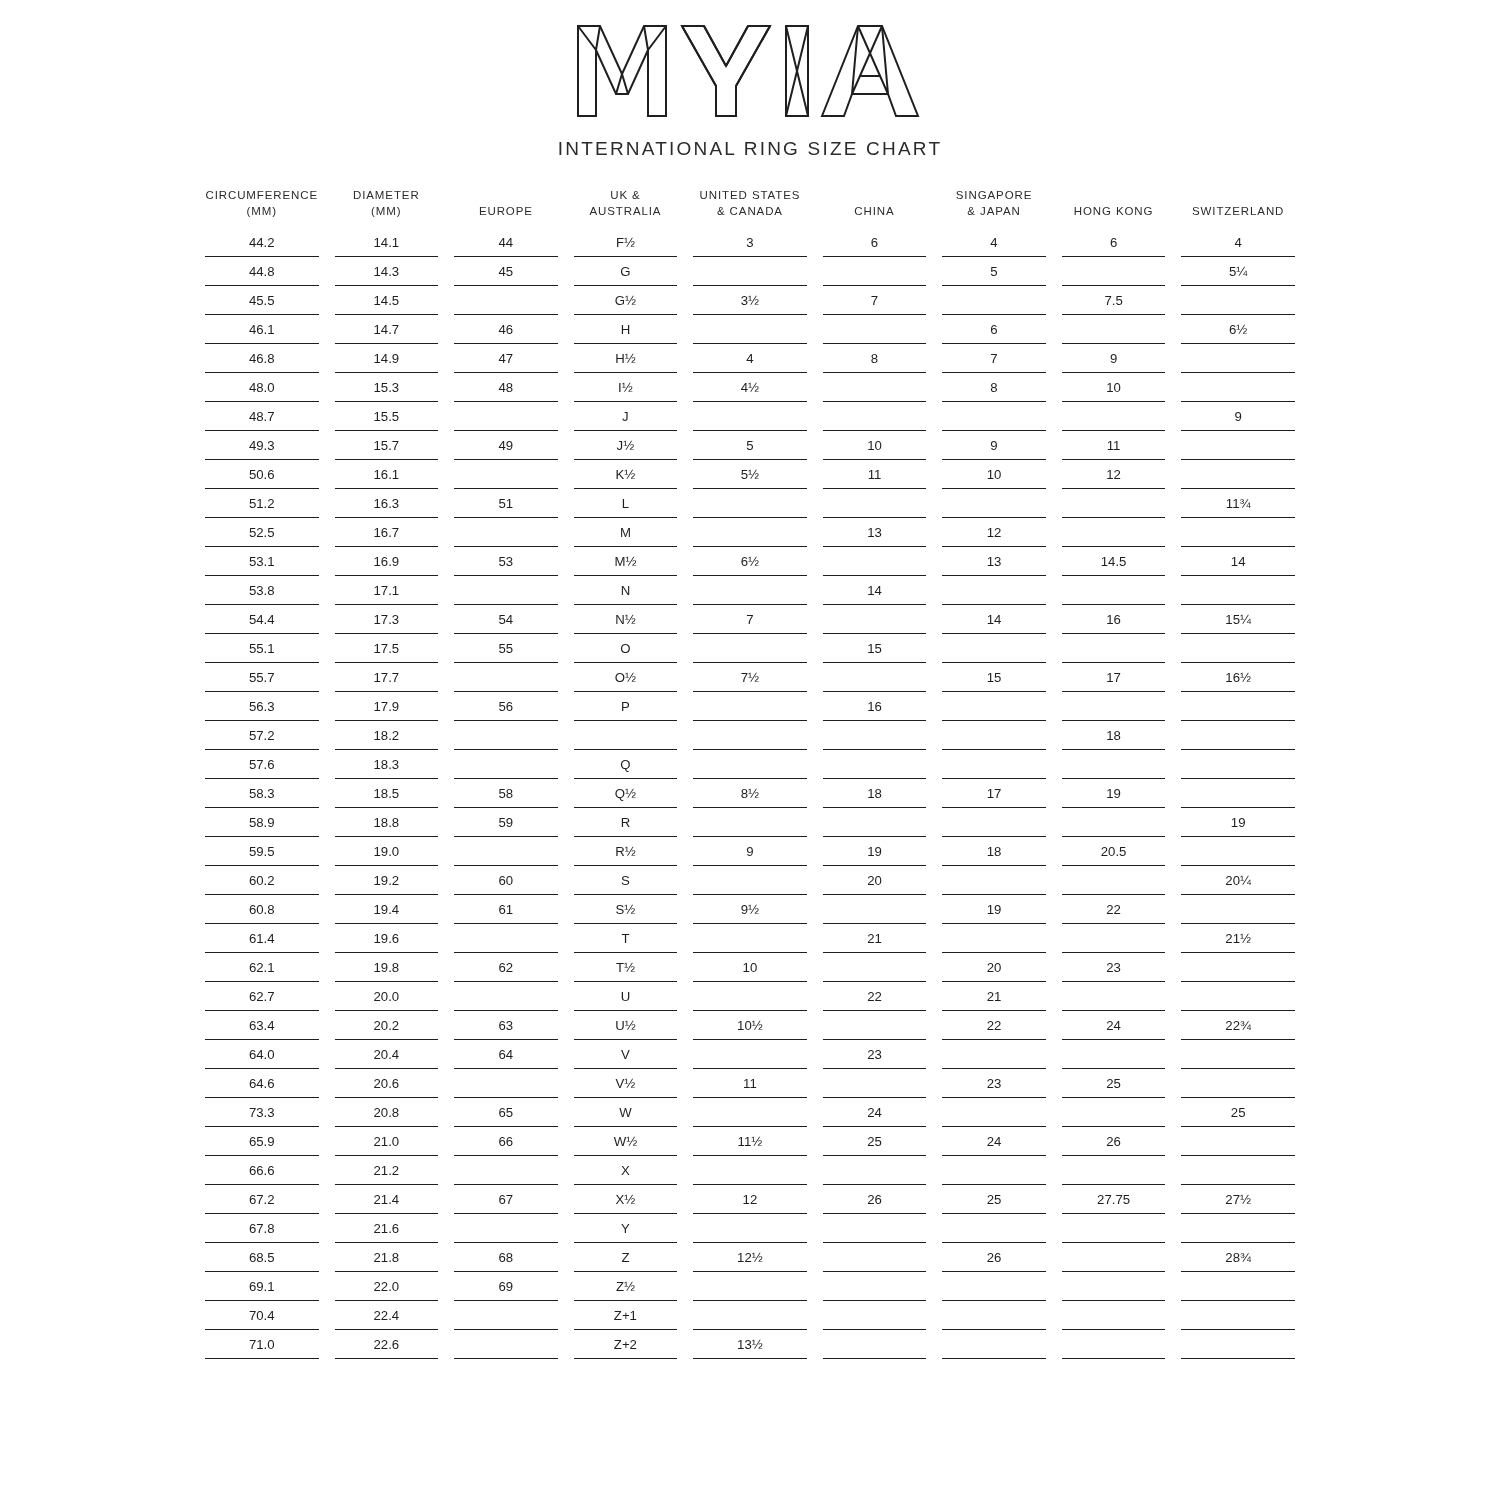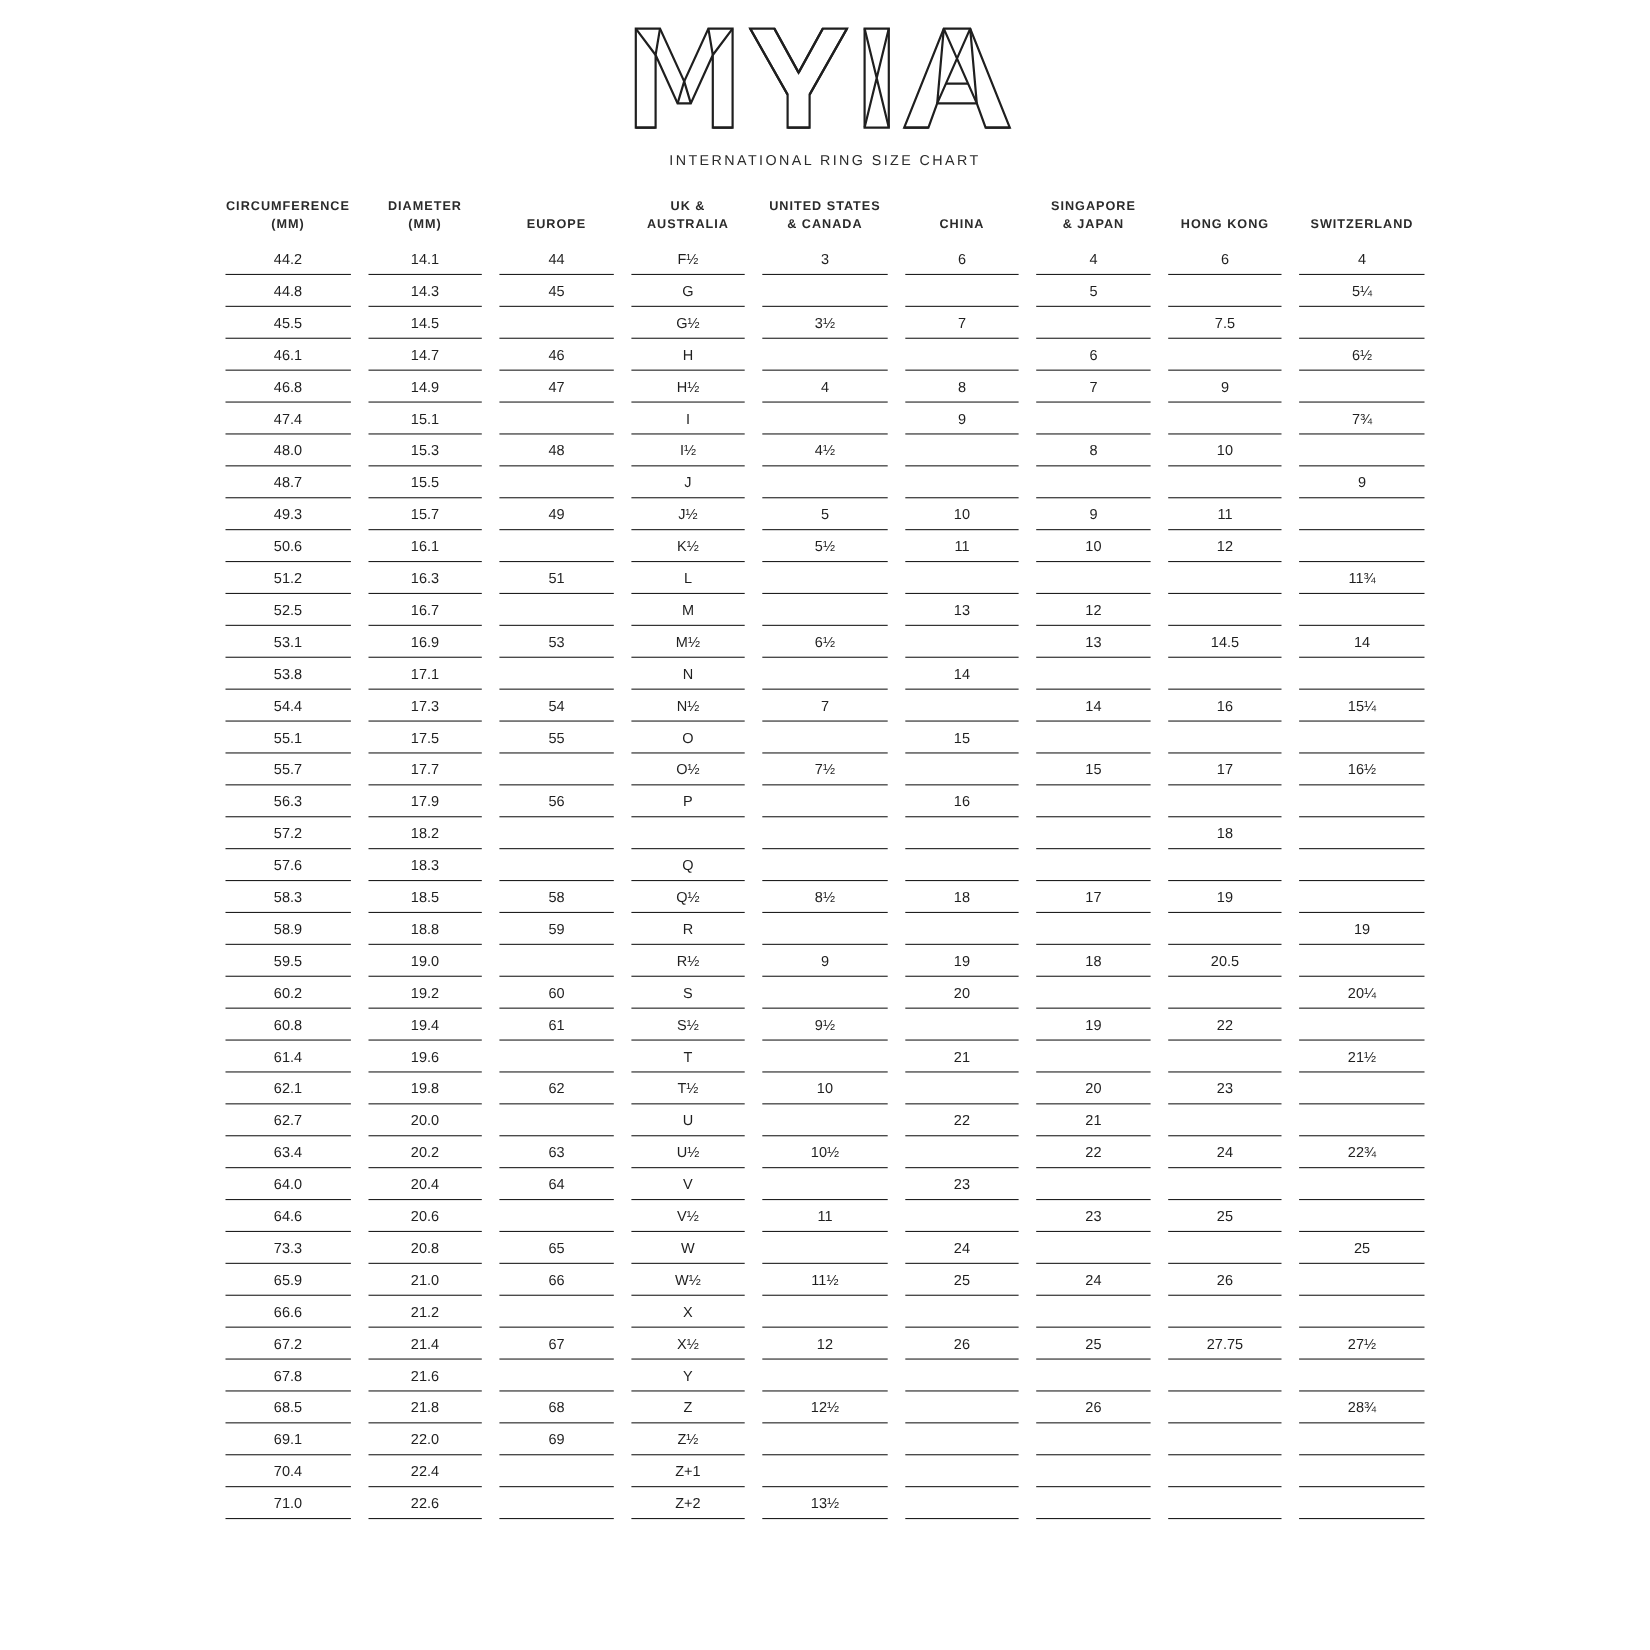--- a/index.html
+++ b/index.html
@@ -25,39 +25,39 @@
     width: 100%;
     display: flex;
     justify-content: center;
     padding-top: 16px;
   }
   .logo-wrap svg {
     display: block;
   }
   .subtitle {
     text-align: center;
-    font-size: 13px;
+    font-size: 19px;
     letter-spacing: 2.2px;
     color: #2b2b2b;
     margin-top: 12px;
     font-weight: 400;
   }
   
   .table-wrap {
     margin: 28px auto 0 auto;
     width: 1090px;
   }
   table.size-chart {
     border-collapse: collapse;
     width: 100%;
     table-layout: fixed;
   }
   table.size-chart th {
     font-size: 11.5px;
-    font-weight: 700;
+    font-weight: 400;
     letter-spacing: 0.9px;
     color: #2b2b2b;
     text-align: center;
     vertical-align: bottom;
     padding: 0 0 9px 0;
     line-height: 1.35;
   }
   table.size-chart td {
     font-size: 13.2px;
     font-weight: 400;
@@ -266,39 +266,20 @@
             <td class="gap"></td>
             <td>8</td>
             <td class="gap"></td>
             <td>7</td>
             <td class="gap"></td>
             <td>9</td>
             <td class="gap"></td>
             <td></td>
           </tr>
           <tr>
-            <td>47.4</td>
-            <td class="gap"></td>
-            <td>15.1</td>
-            <td class="gap"></td>
-            <td></td>
-            <td class="gap"></td>
-            <td>I</td>
-            <td class="gap"></td>
-            <td></td>
-            <td class="gap"></td>
-            <td>9</td>
-            <td class="gap"></td>
-            <td></td>
-            <td class="gap"></td>
-            <td></td>
-            <td class="gap"></td>
-            <td>7¾</td>
-          </tr>
-          <tr>
             <td>48.0</td>
             <td class="gap"></td>
             <td>15.3</td>
             <td class="gap"></td>
             <td>48</td>
             <td class="gap"></td>
             <td>I½</td>
             <td class="gap"></td>
             <td>4½</td>
             <td class="gap"></td>

